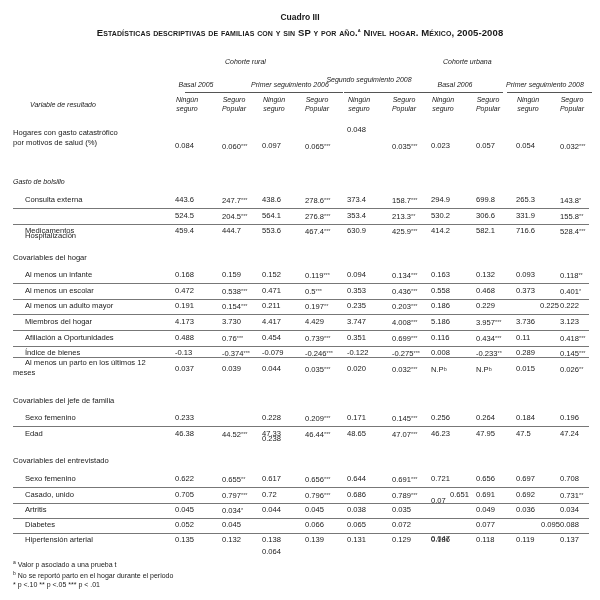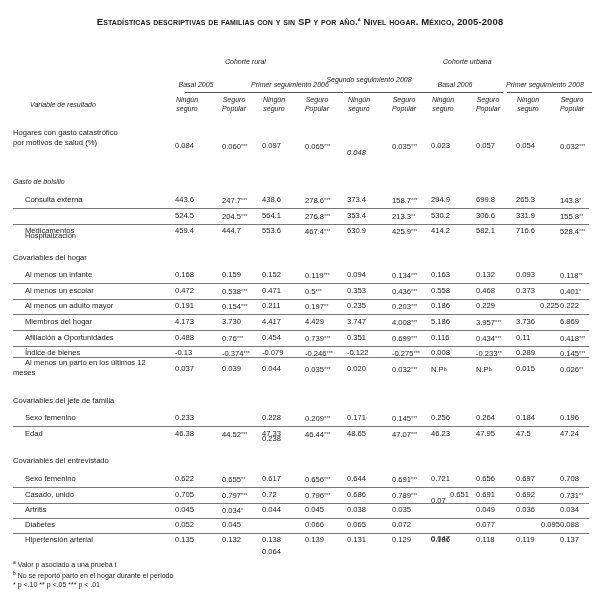--- a/index.html
+++ b/index.html
@@ -23,20 +23,21 @@
   .sig { font-size: 5.5px; vertical-align: 1px; color: #444; }
   .sep { position: absolute; left: 13px; width: 576px; height: 0; border-top: 1px solid #777; }
 
   .foot { position: absolute; left: 13px; font-size: 7px; line-height: 9px; white-space: nowrap; }
   .foot sup { font-size: 5px; vertical-align: 3px; }
 </style>
 </head>
 <body>
 
 <div class="title-block">
+  <div class="cuadro">Cuadro III</div>
   <div class="main-title"><span>Estadísticas descriptivas de familias con y sin SP y por año.</span><sup>a</sup><span> Nivel hogar. México, 2005-2008</span></div>
 </div>
 
 <div id="table-root">
     <div class="hdr" style="left: 225px; top: 57px;">Cohorte rural</div>
     <div class="hdr" style="left: 443px; top: 57px;">Cohorte urbana</div>
     <div class="hdr" style="left: 150px; top: 80px; width: 92px; white-space: nowrap;">Basal 2005</div>
     <div class="hdr" style="left: 240px; top: 80px; width: 100px; white-space: nowrap;">Primer seguimiento 2006</div>
     <div class="hdr" style="left: 320px; top: 75px; width: 98px; white-space: normal;">Segundo seguimiento 2008</div>
     <div class="hdr" style="left: 410px; top: 80px; width: 90px; white-space: nowrap;">Basal 2006</div>
@@ -55,21 +56,21 @@
     <div class="hdr" style="left: 386px; top: 95px; width: 36px; white-space: normal;">Seguro Popular</div>
     <div class="hdr" style="left: 425px; top: 95px; width: 36px; white-space: normal;">Ningún seguro</div>
     <div class="hdr" style="left: 470px; top: 95px; width: 36px; white-space: normal;">Seguro Popular</div>
     <div class="hdr" style="left: 510px; top: 95px; width: 36px; white-space: normal;">Ningún seguro</div>
     <div class="hdr" style="left: 554px; top: 95px; width: 36px; white-space: normal;">Seguro Popular</div>
     <div class="label" style="left: 13px; top: 128px; white-space: normal; width: 115px;">Hogares con gasto catastrófico por motivos de salud (%)</div>
     <span class="cell" style="left: 175px; top: 141px;"><span>0.084</span></span>
     <span class="cell" style="left: 222px; top: 141px;"><span>0.060</span><span class="sig">***</span></span>
     <span class="cell" style="left: 262px; top: 141px;"><span>0.097</span></span>
     <span class="cell" style="left: 305px; top: 141px;"><span>0.065</span><span class="sig">***</span></span>
-    <span class="cell" style="left: 347px; top: 148px; font-style: italic;"><span>0.048</span></span>
+    <span class="cell" style="left: 347px; top: 125px;"><span>0.048</span></span>
     <span class="cell" style="left: 392px; top: 141px;"><span>0.035</span><span class="sig">***</span></span>
     <span class="cell" style="left: 431px; top: 141px;"><span>0.023</span></span>
     <span class="cell" style="left: 476px; top: 141px;"><span>0.057</span></span>
     <span class="cell" style="left: 516px; top: 141px;"><span>0.054</span></span>
     <span class="cell" style="left: 560px; top: 141px;"><span>0.032</span><span class="sig">***</span></span>
     <div class="section italic" style="left: 13px; top: 177px;">Gasto de bolsillo</div>
     <div class="label" style="left: 25px; top: 195px;">Consulta externa</div>
     <span class="cell" style="left: 175px; top: 195px;"><span>443.6</span></span>
     <span class="cell" style="left: 222px; top: 195px;"><span>247.7</span><span class="sig">***</span></span>
     <span class="cell" style="left: 262px; top: 195px;"><span>438.6</span></span>
@@ -144,21 +145,21 @@
     <div class="label" style="left: 25px; top: 317px;">Miembros del hogar</div>
     <span class="cell" style="left: 175px; top: 317px;"><span>4.173</span></span>
     <span class="cell" style="left: 222px; top: 317px;"><span>3.730</span></span>
     <span class="cell" style="left: 262px; top: 317px;"><span>4.417</span></span>
     <span class="cell" style="left: 305px; top: 317px;"><span>4.429</span></span>
     <span class="cell" style="left: 347px; top: 317px;"><span>3.747</span></span>
     <span class="cell" style="left: 392px; top: 317px;"><span>4.008</span><span class="sig">***</span></span>
     <span class="cell" style="left: 431px; top: 317px;"><span>5.186</span></span>
     <span class="cell" style="left: 476px; top: 317px;"><span>3.957</span><span class="sig">***</span></span>
     <span class="cell" style="left: 516px; top: 317px;"><span>3.736</span></span>
-    <span class="cell" style="left: 560px; top: 317px;"><span>6.869</span></span>
+    <span class="cell" style="left: 560px; top: 317px;"><span>3.123</span></span>
     <div class="sep" style="top: 330px;"></div>
     <div class="label" style="left: 25px; top: 333px;">Afiliación a Oportunidades</div>
     <span class="cell" style="left: 175px; top: 333px;"><span>0.488</span></span>
     <span class="cell" style="left: 222px; top: 333px;"><span>0.76</span><span class="sig">***</span></span>
     <span class="cell" style="left: 262px; top: 333px;"><span>0.454</span></span>
     <span class="cell" style="left: 305px; top: 333px;"><span>0.739</span><span class="sig">***</span></span>
     <span class="cell" style="left: 347px; top: 333px;"><span>0.351</span></span>
     <span class="cell" style="left: 392px; top: 333px;"><span>0.699</span><span class="sig">***</span></span>
     <span class="cell" style="left: 431px; top: 333px;"><span>0.116</span></span>
     <span class="cell" style="left: 476px; top: 333px;"><span>0.434</span><span class="sig">***</span></span>

